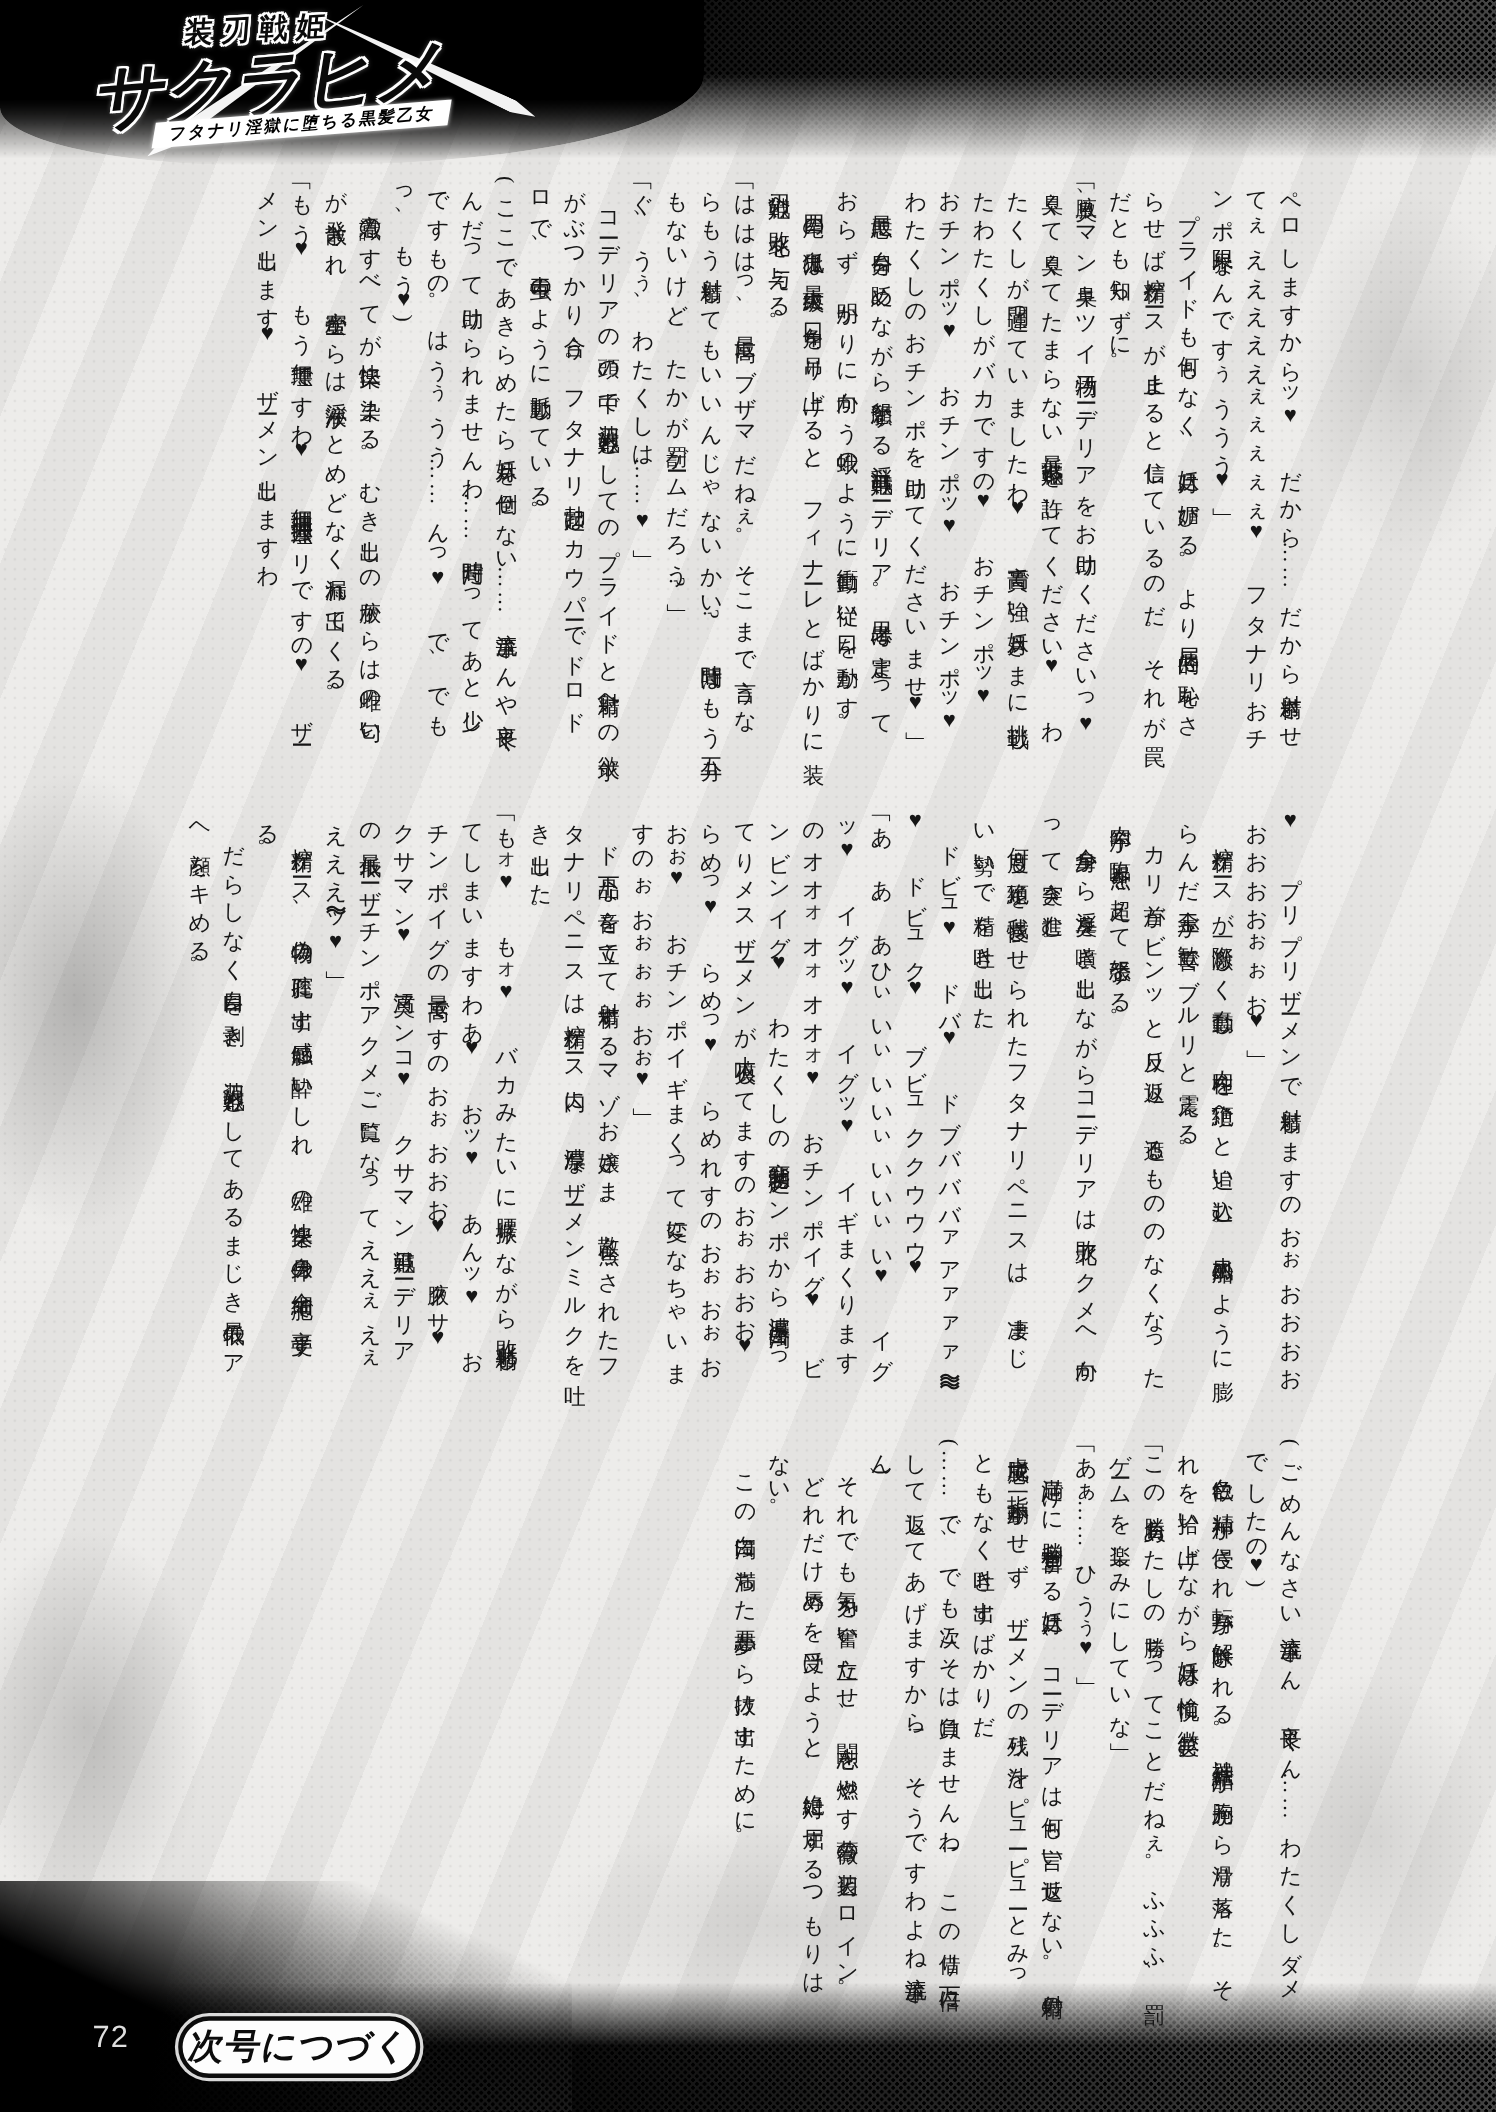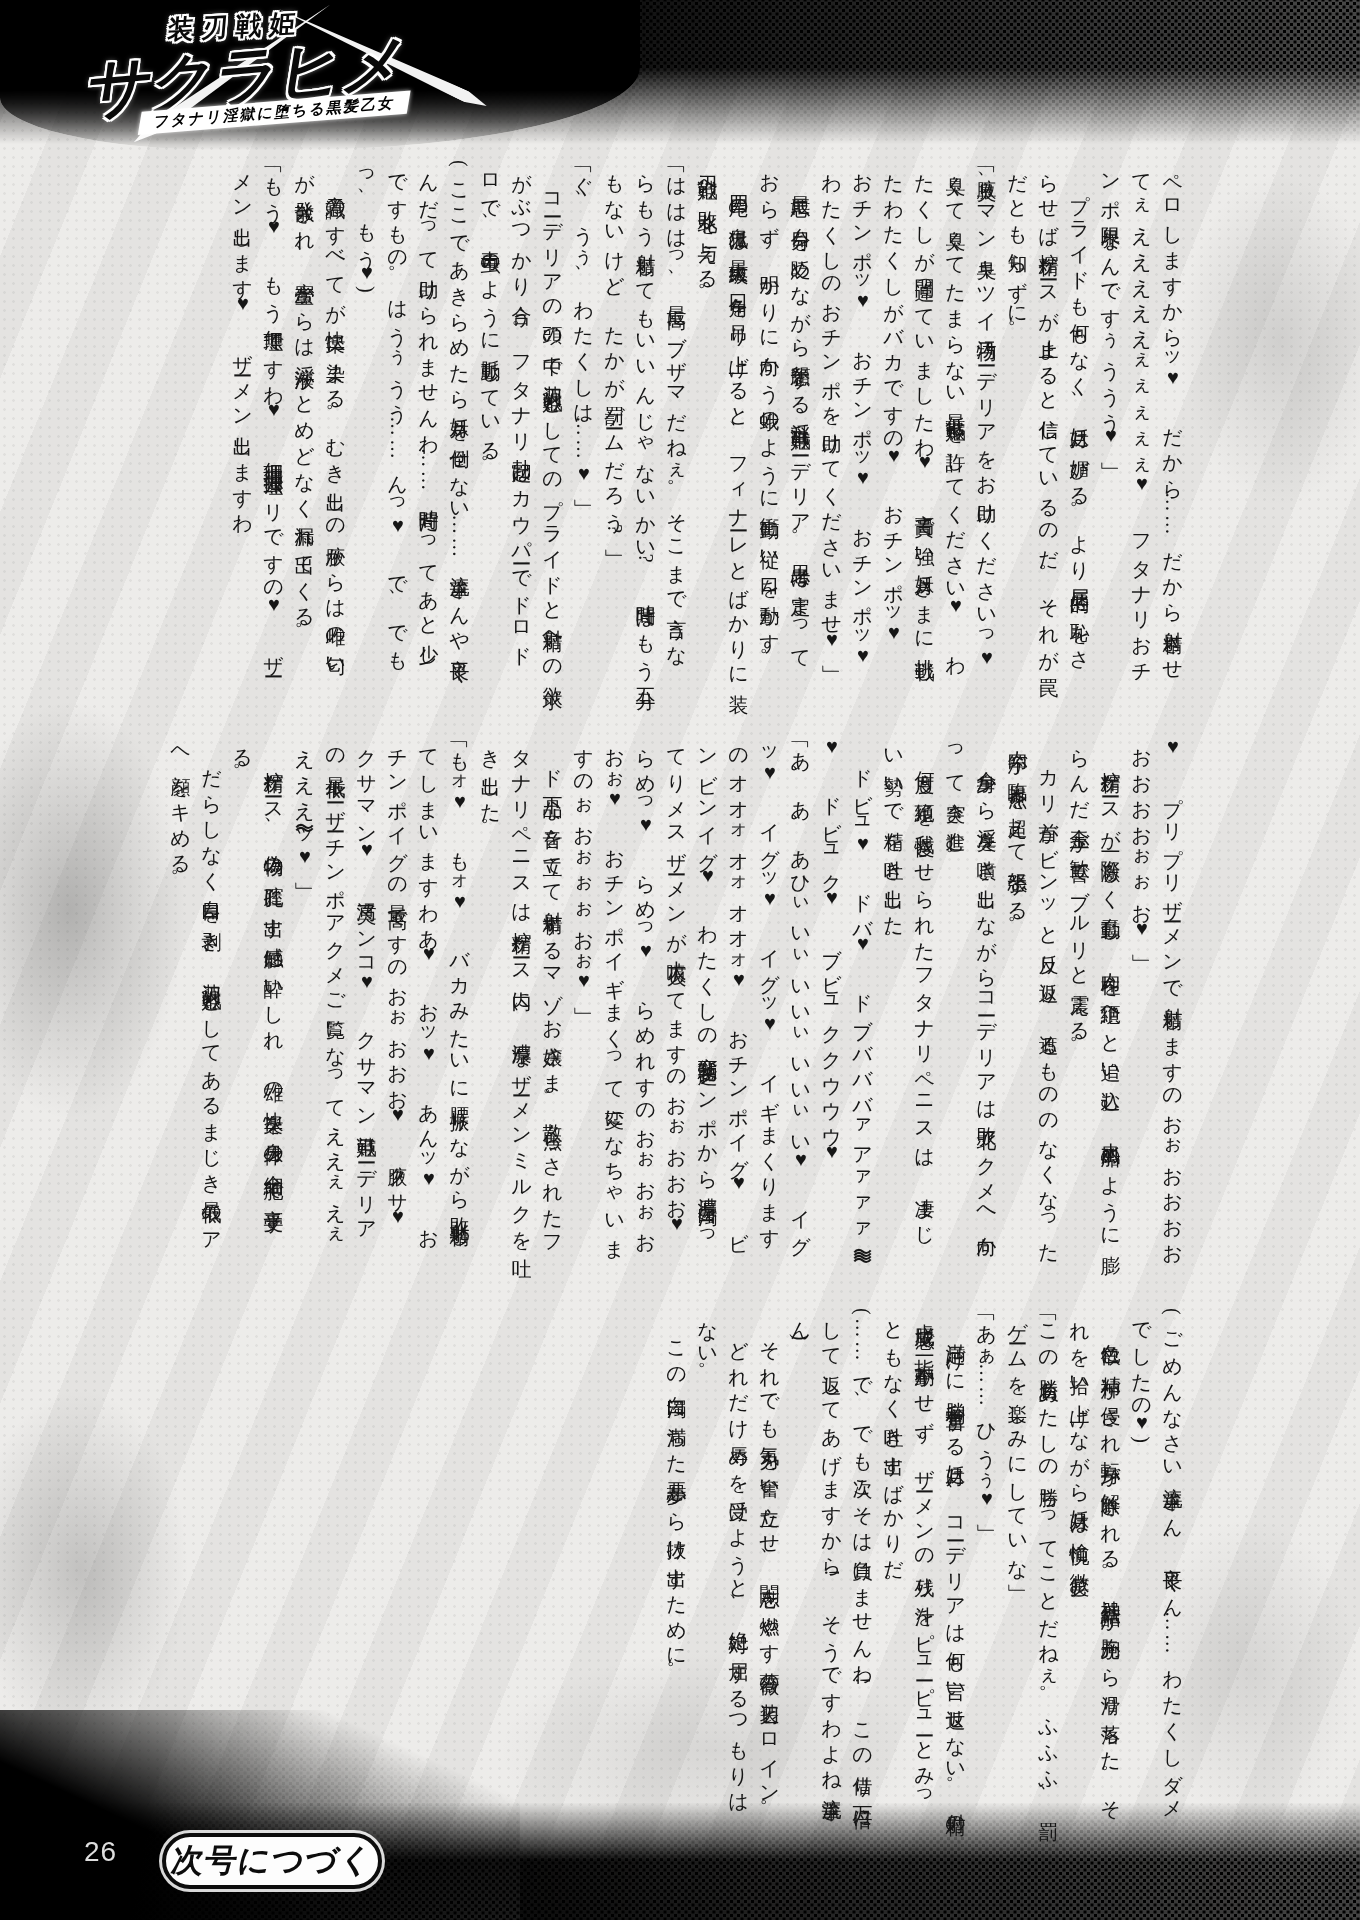--- a/index.html
+++ b/index.html
@@ -173,16 +173,16 @@
     <p class="indent">色欲に精神が侵され転身が解除される。神器結晶が胸元から滑り落ちた。それを拾い上げながら妖月は愉悦に微笑む。</p>
     <p class="">「この勝負あたしの勝ちってことだねぇ。ふふふ、罰ゲームを楽しみにしていな」</p>
     <p class="">「あぁ……ひうぅ♥」</p>
     <p class="indent">満足げに勝利宣言する妖月に、コーデリアは何も言い返せない。射精の虚脱感で指一本動かせず、ザーメンの残り汁をピューピューとみっともなく吐き出すばかりだ。</p>
     <p class="">(……で、でも次こそは負けませんわ!　この借り万倍にして返してあげますから!　そうですわよね流華さん)</p>
     <p class="indent">それでも気力を奮い立たせ、闘志を燃やす薔薇の装刃ヒロイン。</p>
     <p class="indent">どれだけ辱めを受けようと、絶対に屈するつもりはない。</p>
     <p class="indent">この白濁に満ちた悪夢から抜け出すために。</p>
   </div>
 
-<div class="page-number">26</div>
+<div class="page-number">72</div>
 <div class="continue-box">
   <span class="label">次号につづく</span>
 </div>
 
 </body></html>

